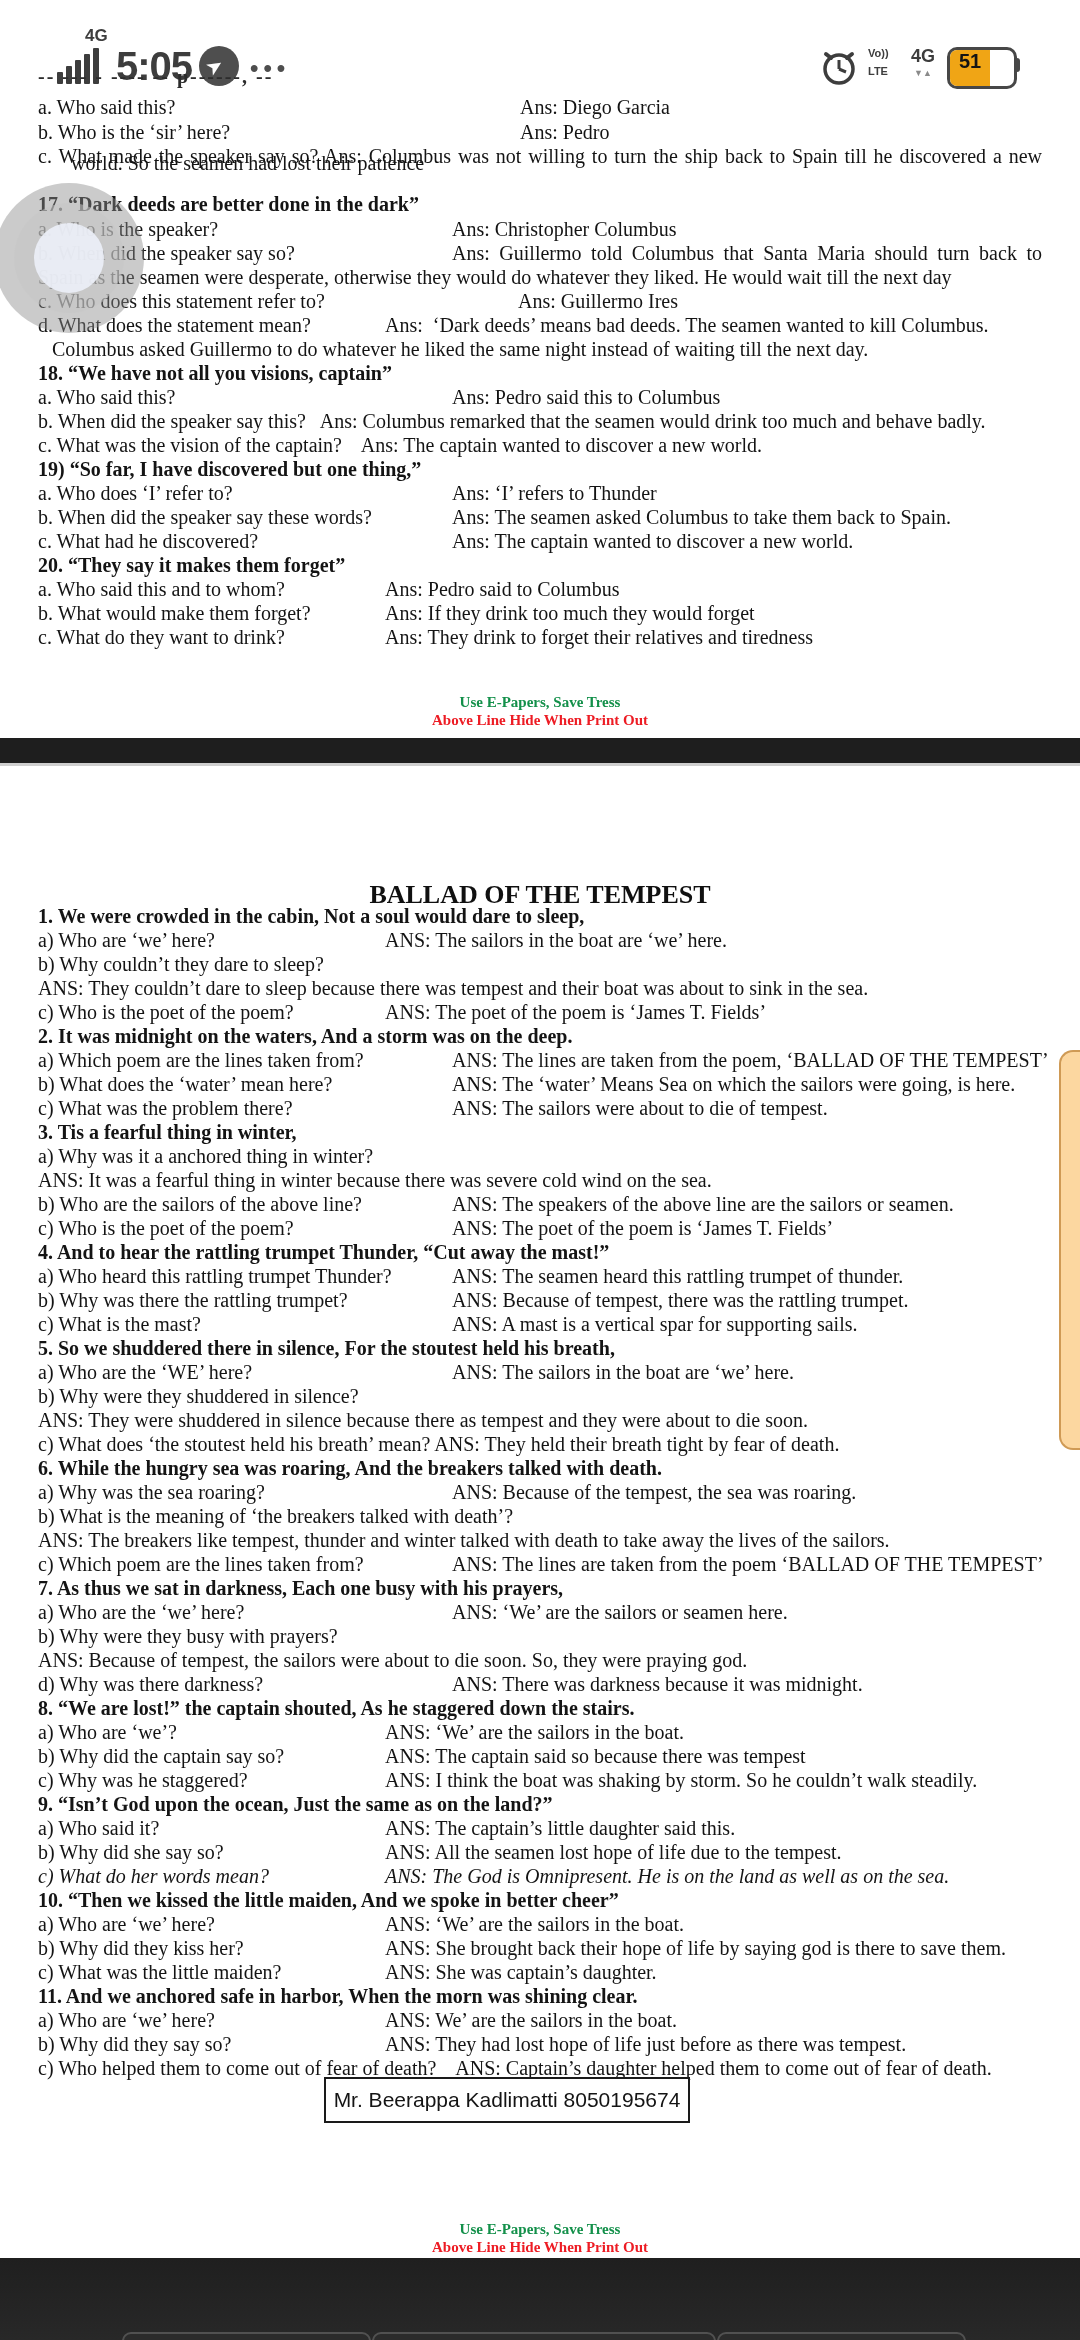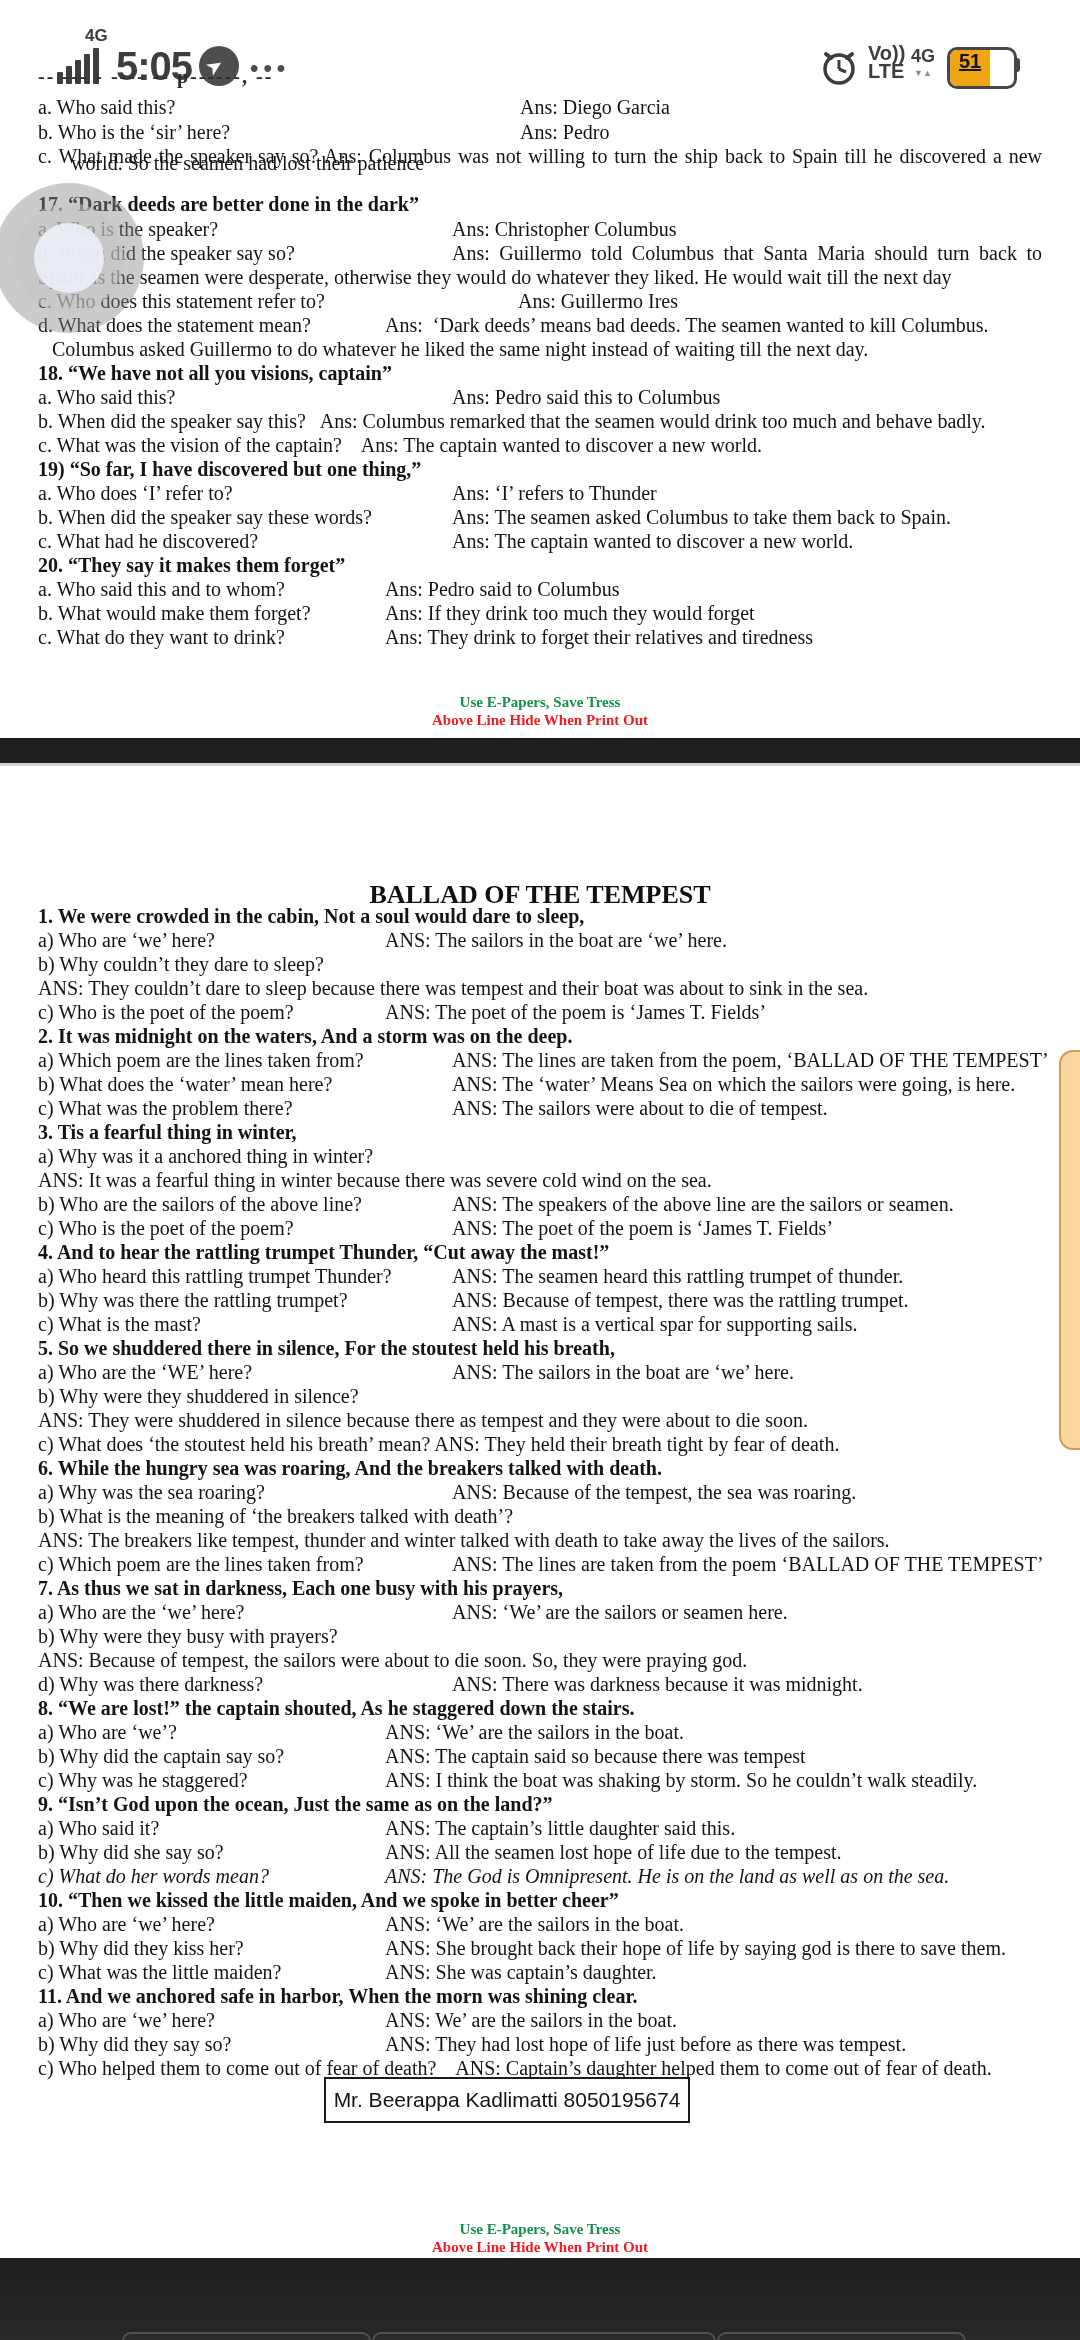--- a/index.html
+++ b/index.html
@@ -8,27 +8,27 @@
   
   .sb{position:absolute;font-family:"Liberation Sans",sans-serif;color:#3d3d3d;}
   .sb-net{top:26px;left:85px;font-size:17px;font-weight:bold;}
   .sigbars{position:absolute;top:48px;left:57px;width:46px;height:36px;}
   .sigbars i{position:absolute;bottom:0;width:6px;background:#3d3d3d;border-radius:1px;}
   .sb-time{top:44px;left:116px;font-size:40px;font-weight:bold;letter-spacing:-1px;}
   .tg{position:absolute;top:46px;left:199px;width:40px;height:40px;border-radius:50%;background:#4e4e4e;}
   .tg span{position:absolute;left:7px;top:8px;color:#fff;font-size:20px;transform:rotate(-32deg);}
   .sb-dots{top:54px;left:250px;font-size:24px;letter-spacing:5px;color:#4e4e4e;font-weight:bold;}
   .clocksvg{position:absolute;top:46px;left:818px;}
-  .volte{position:absolute;top:44px;left:868px;font-size:20px;font-weight:bold;line-height:18px;color:#3d3d3d;font-family:"Liberation Sans",sans-serif;}
+  .volte{position:absolute;top:44px;left:868px;font-size:11px;font-weight:bold;line-height:18px;color:#3d3d3d;font-family:"Liberation Sans",sans-serif;}
   .net4g{position:absolute;top:46px;left:911px;font-size:18px;font-weight:bold;color:#3d3d3d;font-family:"Liberation Sans",sans-serif;}
   .net4g .arrows{display:block;font-size:9px;color:#8a8a8a;letter-spacing:0;margin-top:1px;text-align:center;}
   .batt{position:absolute;top:47px;left:947px;width:64px;height:36px;border:3px solid #474747;border-radius:10px;background:#fff;overflow:hidden;}
   .batt .fill{position:absolute;left:0;top:0;bottom:0;width:40px;background:#f0a515;}
   .batt .pct{position:absolute;left:0;top:0;width:40px;height:36px;line-height:36px;text-align:center;
-             font:bold 20px "Liberation Sans",sans-serif;color:#141414;text-decoration:underline;}
+             font:bold 20px "Liberation Sans",sans-serif;color:#141414;}
   .batt-tip{position:absolute;top:58px;left:1015px;width:5px;height:14px;background:#474747;border-radius:0 3px 3px 0;}
   
   .lines{position:absolute;left:38px;top:0;width:1004px;}
   .line{position:absolute;left:0;width:1004px;height:24px;font:20px "Liberation Serif",serif;color:#141414;white-space:pre;}
   .line.b{font-weight:bold;}
   .line .q{position:absolute;left:0;top:0;white-space:pre;}
   .line .a{position:absolute;top:0;white-space:pre;}
   .line .a.jw{white-space:normal;display:inline-block;text-align:justify;text-align-last:justify;}
   .line .q.jfull{white-space:normal;display:inline-block;width:1004px;text-align:justify;text-align-last:justify;}
   .frag{position:absolute;left:38px;top:74px;height:14px;overflow:hidden;color:#2c2c2c;}

